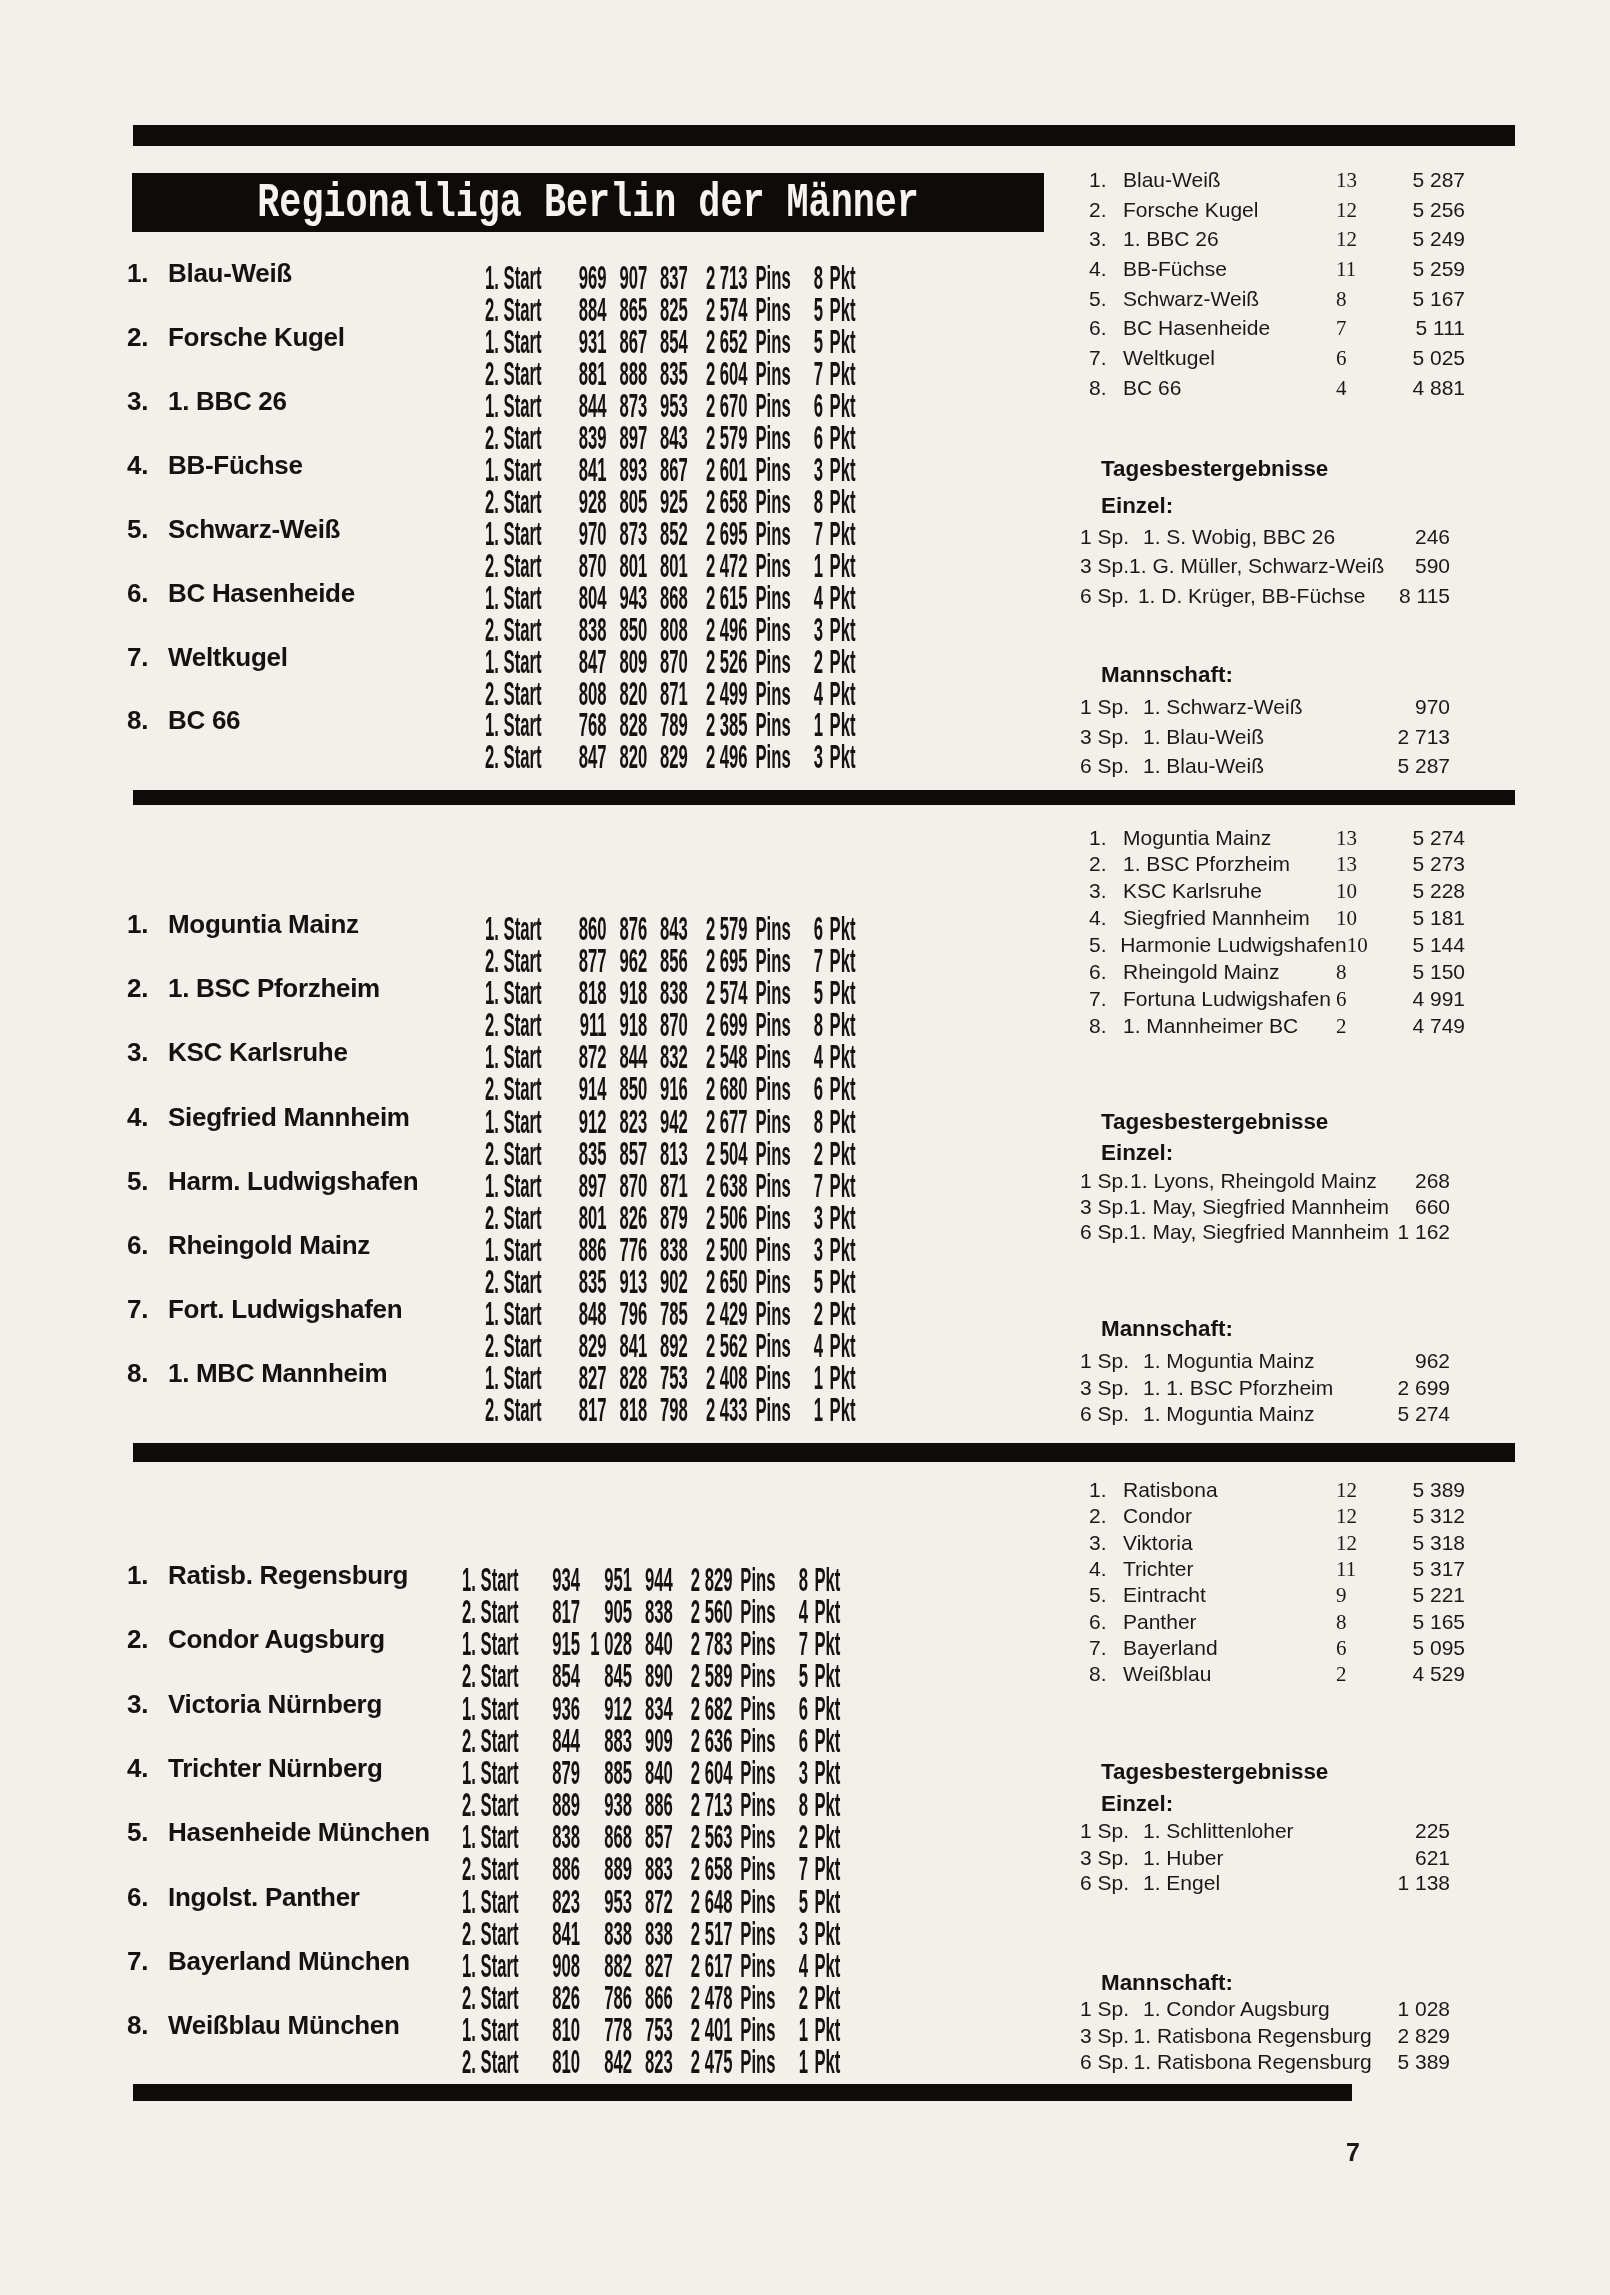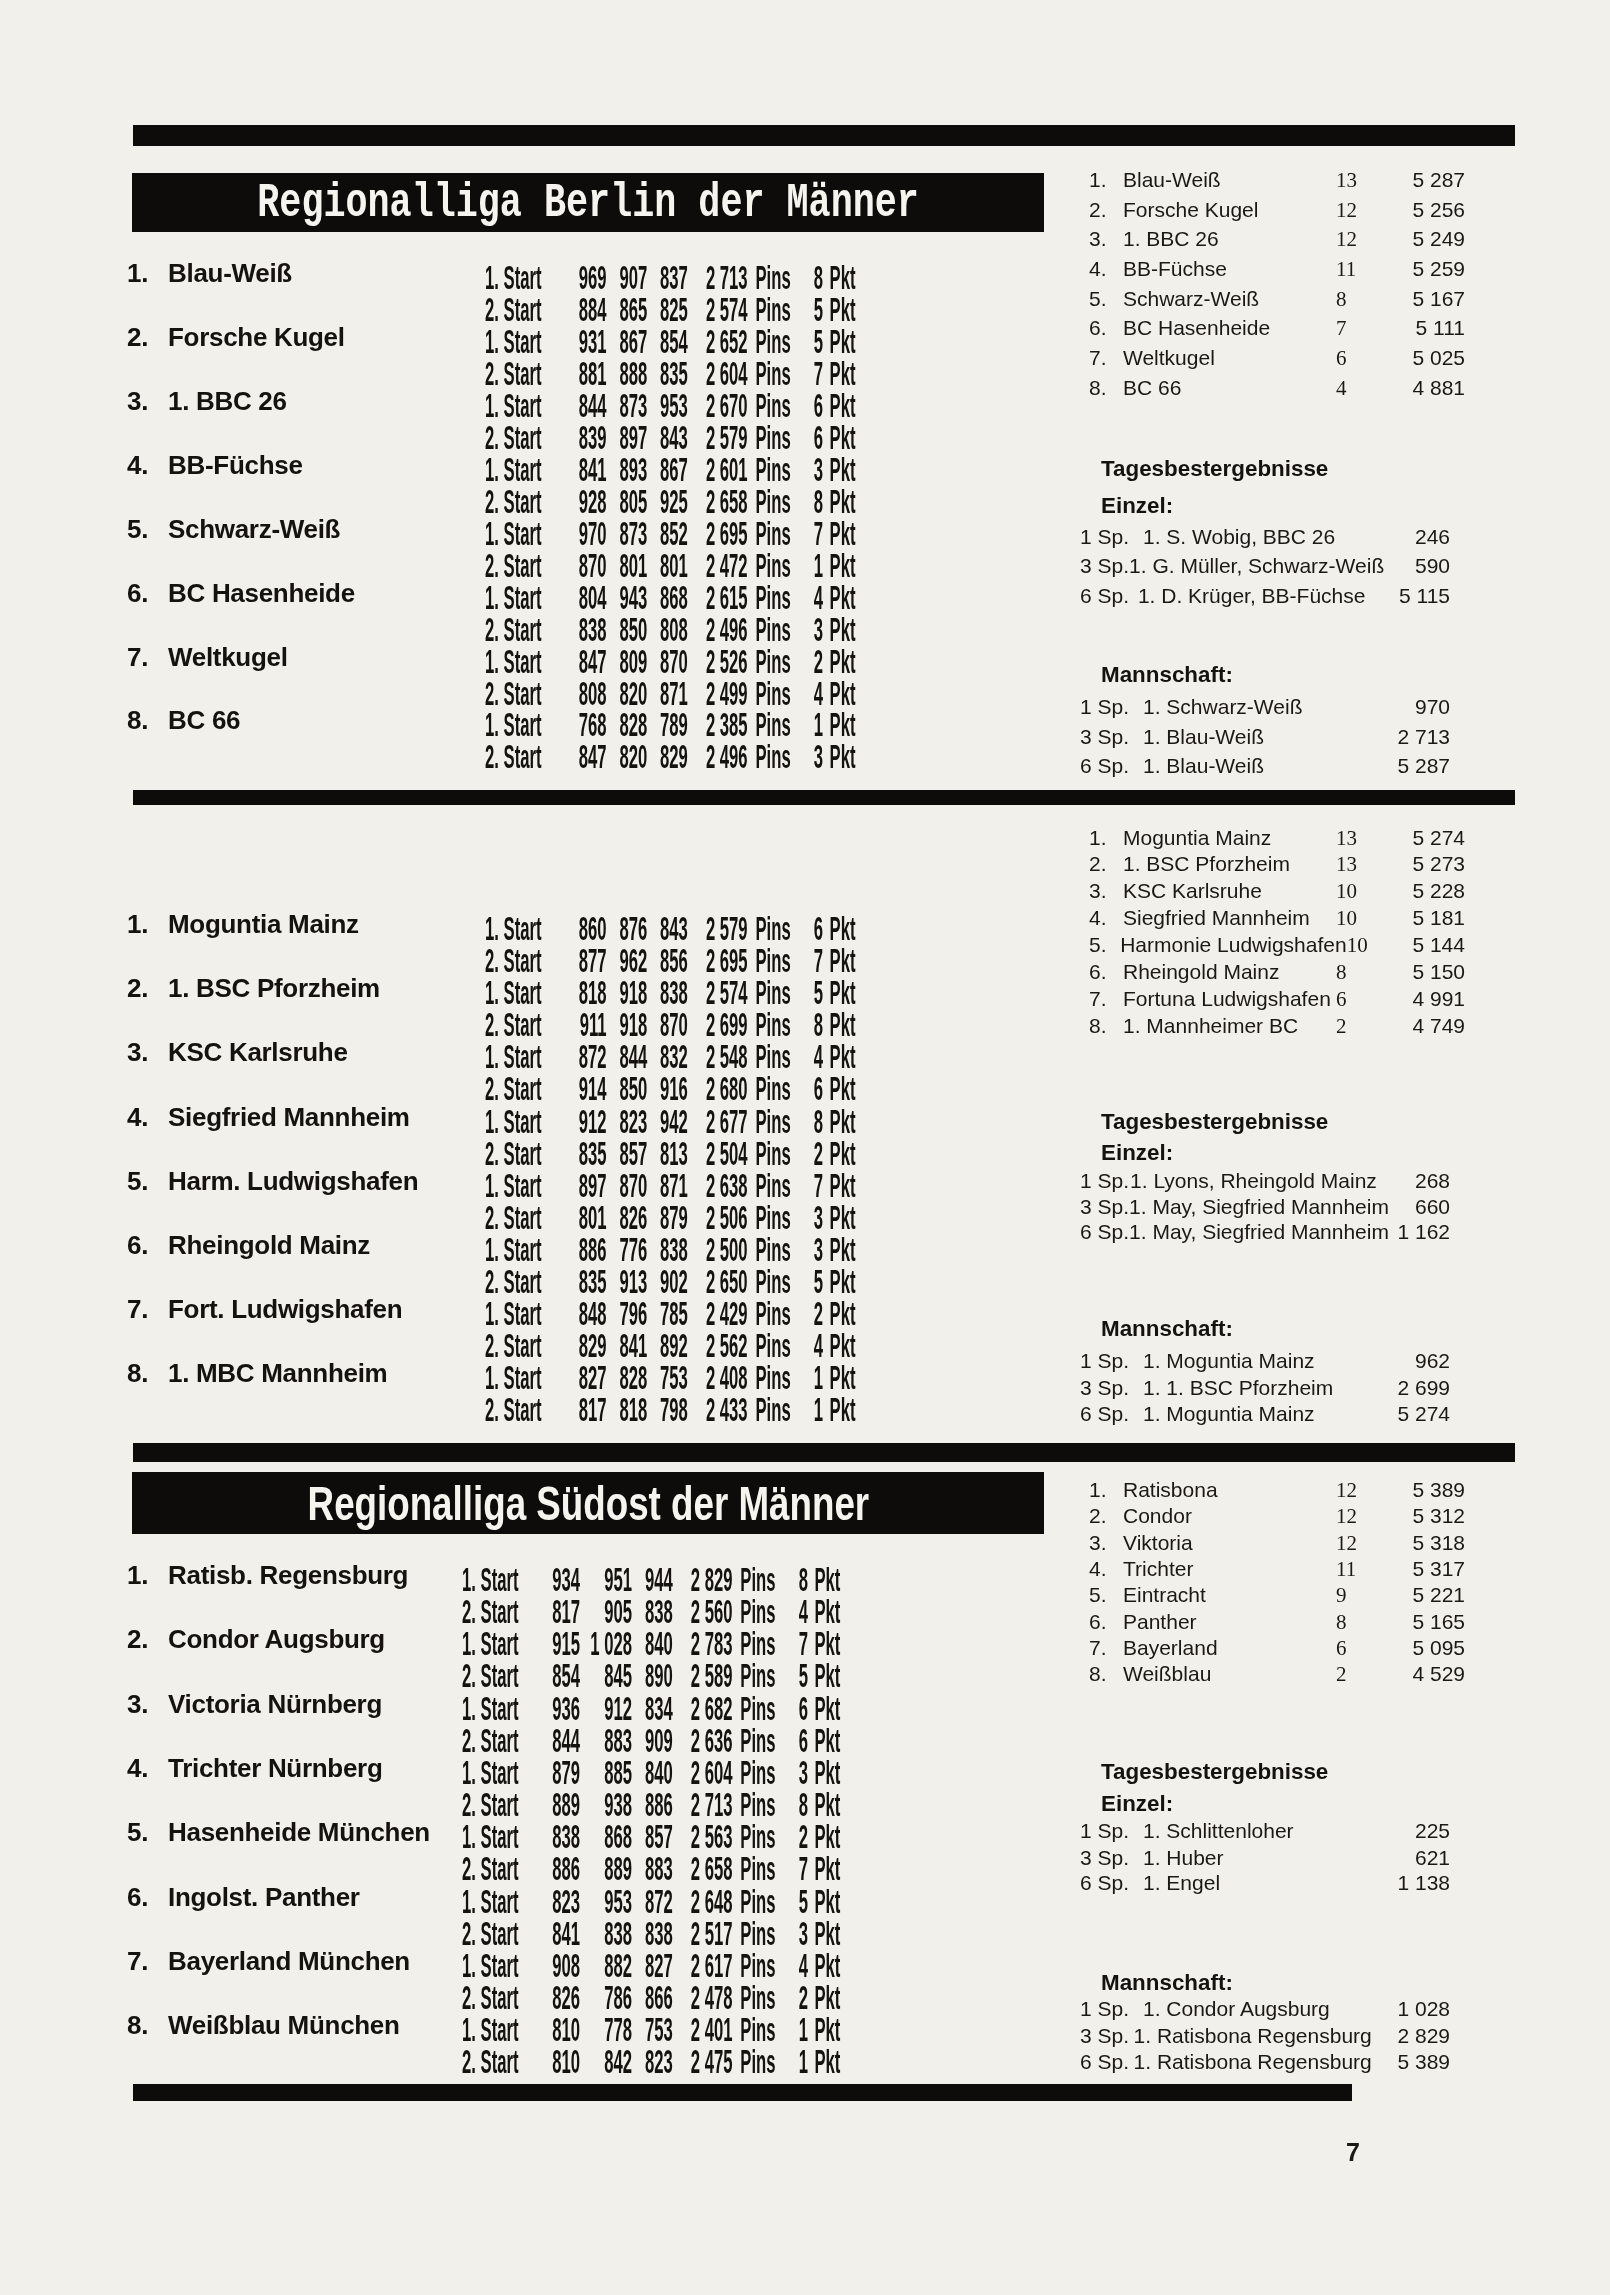--- a/index.html
+++ b/index.html
@@ -48,23 +48,20 @@
 
   <div class="title-bar" style="top:173px;height:59px;font-family:Liberation Mono, monospace;">
     <span class="title-text">Regionalliga Berlin der Männer</span>
   </div>
 
   <div class="bar" style="top:790px;left:133px;width:1382px;height:15px;"></div>
 
 
   <div class="bar" style="top:1443px;left:133px;width:1382px;height:18.5px;"></div>
 
-  <div class="title-bar" style="top:1472px;height:62px;">
-    <span class="title-text">Regionalliga Südost der Männer</span>
-  </div>
 
   <div class="bar" style="top:2084px;left:133px;width:1219px;height:16.5px;"></div>
 
   <div class="page-number">7</div>
 <div class="team-row" style="top: 260px; left: 127px;">
       <span class="team-pos">1.</span>
       <span class="team-name">Blau-Weiß</span>
     </div>
     <div class="start-row" style="top: 260px; left: 485px;">
       <span class="sr-label">1. Start</span>
@@ -310,21 +307,21 @@
       <span class="b-val">246</span>
     </div>
     <div class="best-row" style="top: 555px; left: 1080px;">
       <span class="b-sp">3 Sp.</span>
       <span class="b-entry">1. G. Müller, Schwarz-Weiß</span>
       <span class="b-val">590</span>
     </div>
     <div class="best-row" style="top: 585px; left: 1080px;">
       <span class="b-sp">6 Sp.</span>
       <span class="b-entry">1. D. Krüger, BB-Füchse</span>
-      <span class="b-val">5 115</span>
+      <span class="b-val">8 115</span>
     </div>
     <div class="best-sublabel" style="top: 664px; left: 1101px;">Mannschaft:</div>
     <div class="best-row" style="top: 696px; left: 1080px;">
       <span class="b-sp">1 Sp.</span>
       <span class="b-entry">1. Schwarz-Weiß</span>
       <span class="b-val">970</span>
     </div>
     <div class="best-row" style="top: 726px; left: 1080px;">
       <span class="b-sp">3 Sp.</span>
       <span class="b-entry">1. Blau-Weiß</span>

